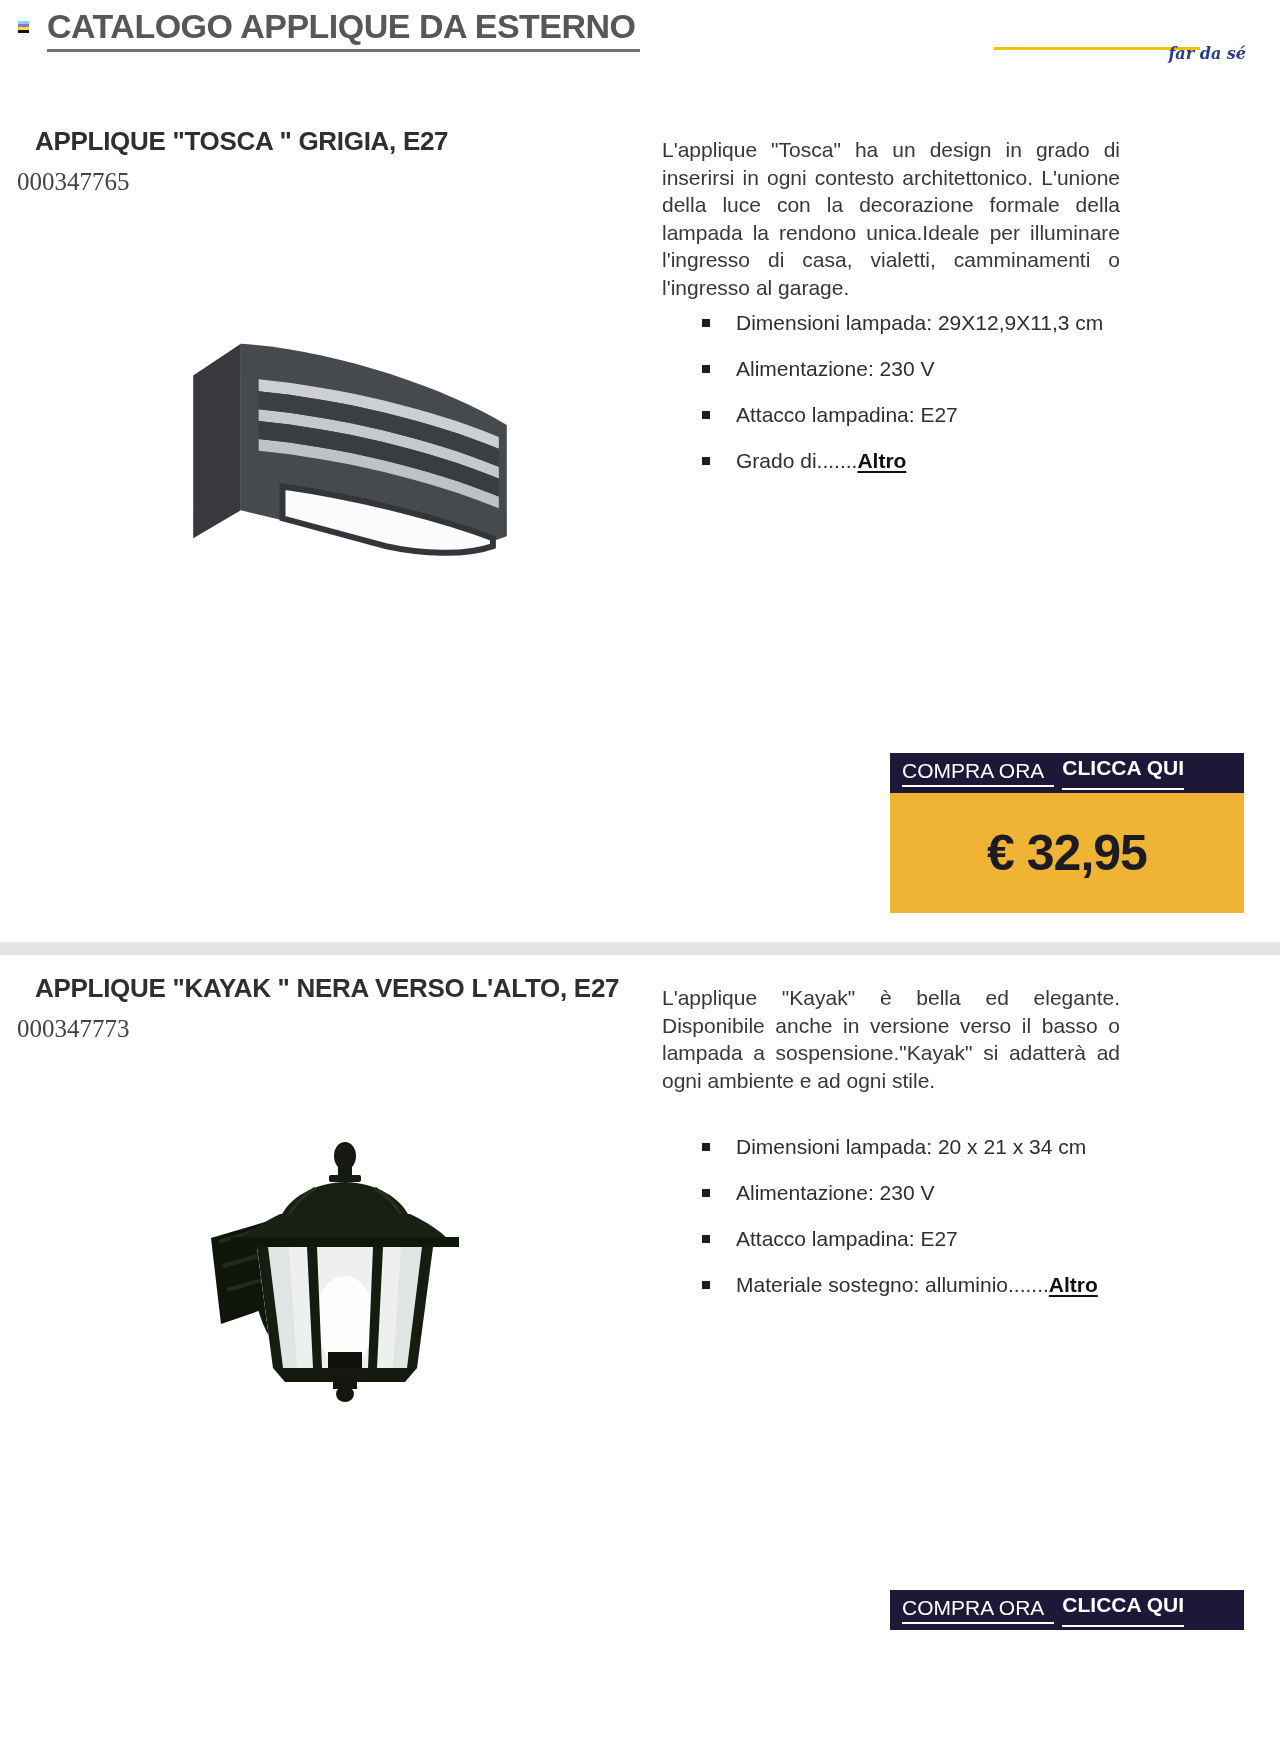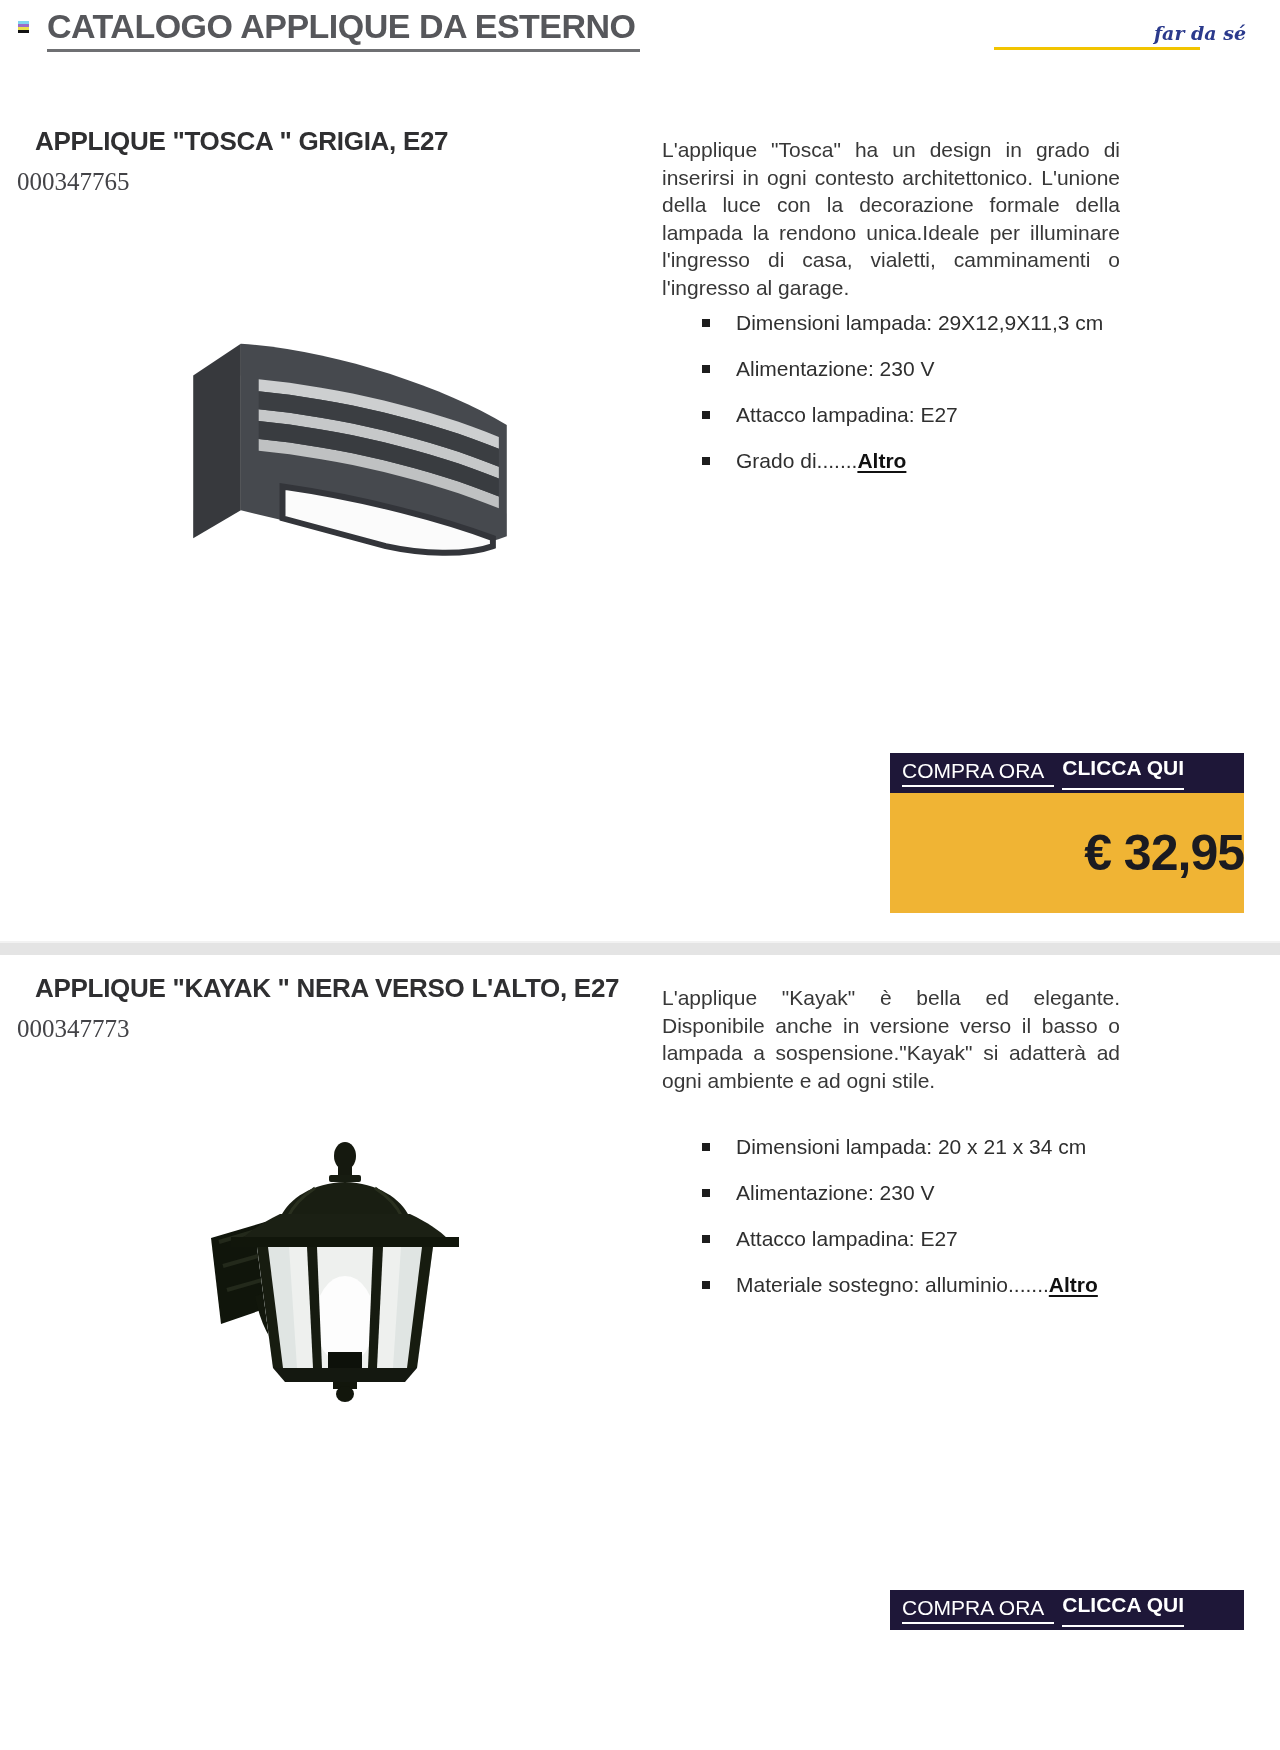--- a/index.html
+++ b/index.html
@@ -21,37 +21,37 @@
     color:#56575b; display:inline-block;
     border-bottom:3px solid #6f7073; padding-bottom:3px; padding-right:4px;
   }
 
   .logo { position:absolute; left:992px; top:4px; width:256px; height:56px; }
   .logo-line1 { font-size:41px; font-weight:bold; letter-spacing:-1.5px; white-space:nowrap; line-height:40px; }
   .logo-euro { color:#2b3a8c; }
   .logo-brico { color:#d31c2c; }
   .logo-reg { color:#d31c2c; font-size:12px; vertical-align:top; font-weight:bold; }
   .logo-rule { position:absolute; left:2px; top:43px; width:206px; height:3px; background:#f2c400; }
-  .logo-tagline { position:absolute; right:2px; top:18px; font-family:"DejaVu Serif", serif; font-style:italic; font-weight:bold; font-size:19px; color:#2b3a8c; }
+  .logo-tagline { position:absolute; right:2px; top:40px; font-family:"DejaVu Serif", serif; font-style:italic; font-weight:bold; font-size:16px; color:#2b3a8c; }
 
   
   .prod-title { position:absolute; left:35px; font-size:26px; font-weight:bold; letter-spacing:-0.3px; color:#2f2f31; white-space:nowrap; }
   .prod-code  { position:absolute; left:17px; font-size:25px; color:#434347;font-family:Liberation Serif, serif; }
   .desc { position:absolute; left:662px; width:458px; font-size:21px; line-height:27.5px; text-align:justify; color:#383838; }
   .specs { position:absolute; left:702px; list-style:none; }
   .specs li { display:flex; align-items:flex-start; margin-bottom:20px; font-size:21px; color:#2f2f2f; line-height:26px; }
   .specs .marker { flex:0 0 auto; width:8px; height:8px; background:#1d1d1d; margin:9px 26px 0 0; }
   .altro-link { color:#111; font-weight:bold; text-decoration:underline; text-underline-offset:3px; text-decoration-thickness:2px; }
   .spec-text { white-space:pre-wrap; }
 
   .buybox { position:absolute; left:890px; width:354px; height:160px; }
   .buybar { height:40px; background:#1e1738; color:#fff; display:flex; align-items:center; padding-left:12px; font-size:21px; cursor:pointer; }
   .buybar .compra { border-bottom:2px solid #fff; padding-bottom:2px; padding-right:10px;text-align:right; }
   .buybar .clicca { font-weight:bold; border-bottom:2px solid #fff; padding-bottom:8px; margin-left:8px; }
-  .pricearea { height:120px; background:#f0b434; display:flex; align-items:center; justify-content:flex-end; }
+  .pricearea { height:120px; background:#f0b434; display:flex; align-items:center; justify-content:center; }
   .pricearea .price { font-size:50px; font-weight:bold; letter-spacing:-1px; color:#1b1b21; }
 
   .divider { position:absolute; left:0; top:941px; width:1280px; height:14px; background:#e4e4e4; border-top:2px solid #f2f2f2; }
 
   
   #p1-title { top:126px; } #p1-code { top:168px; }
   #p1-desc  { top:136px; } #p1-specs { top:310px; }
   #p1-buybox { top:753px; }
   #p1-img { position:absolute; left:165px; top:298px; }
 

